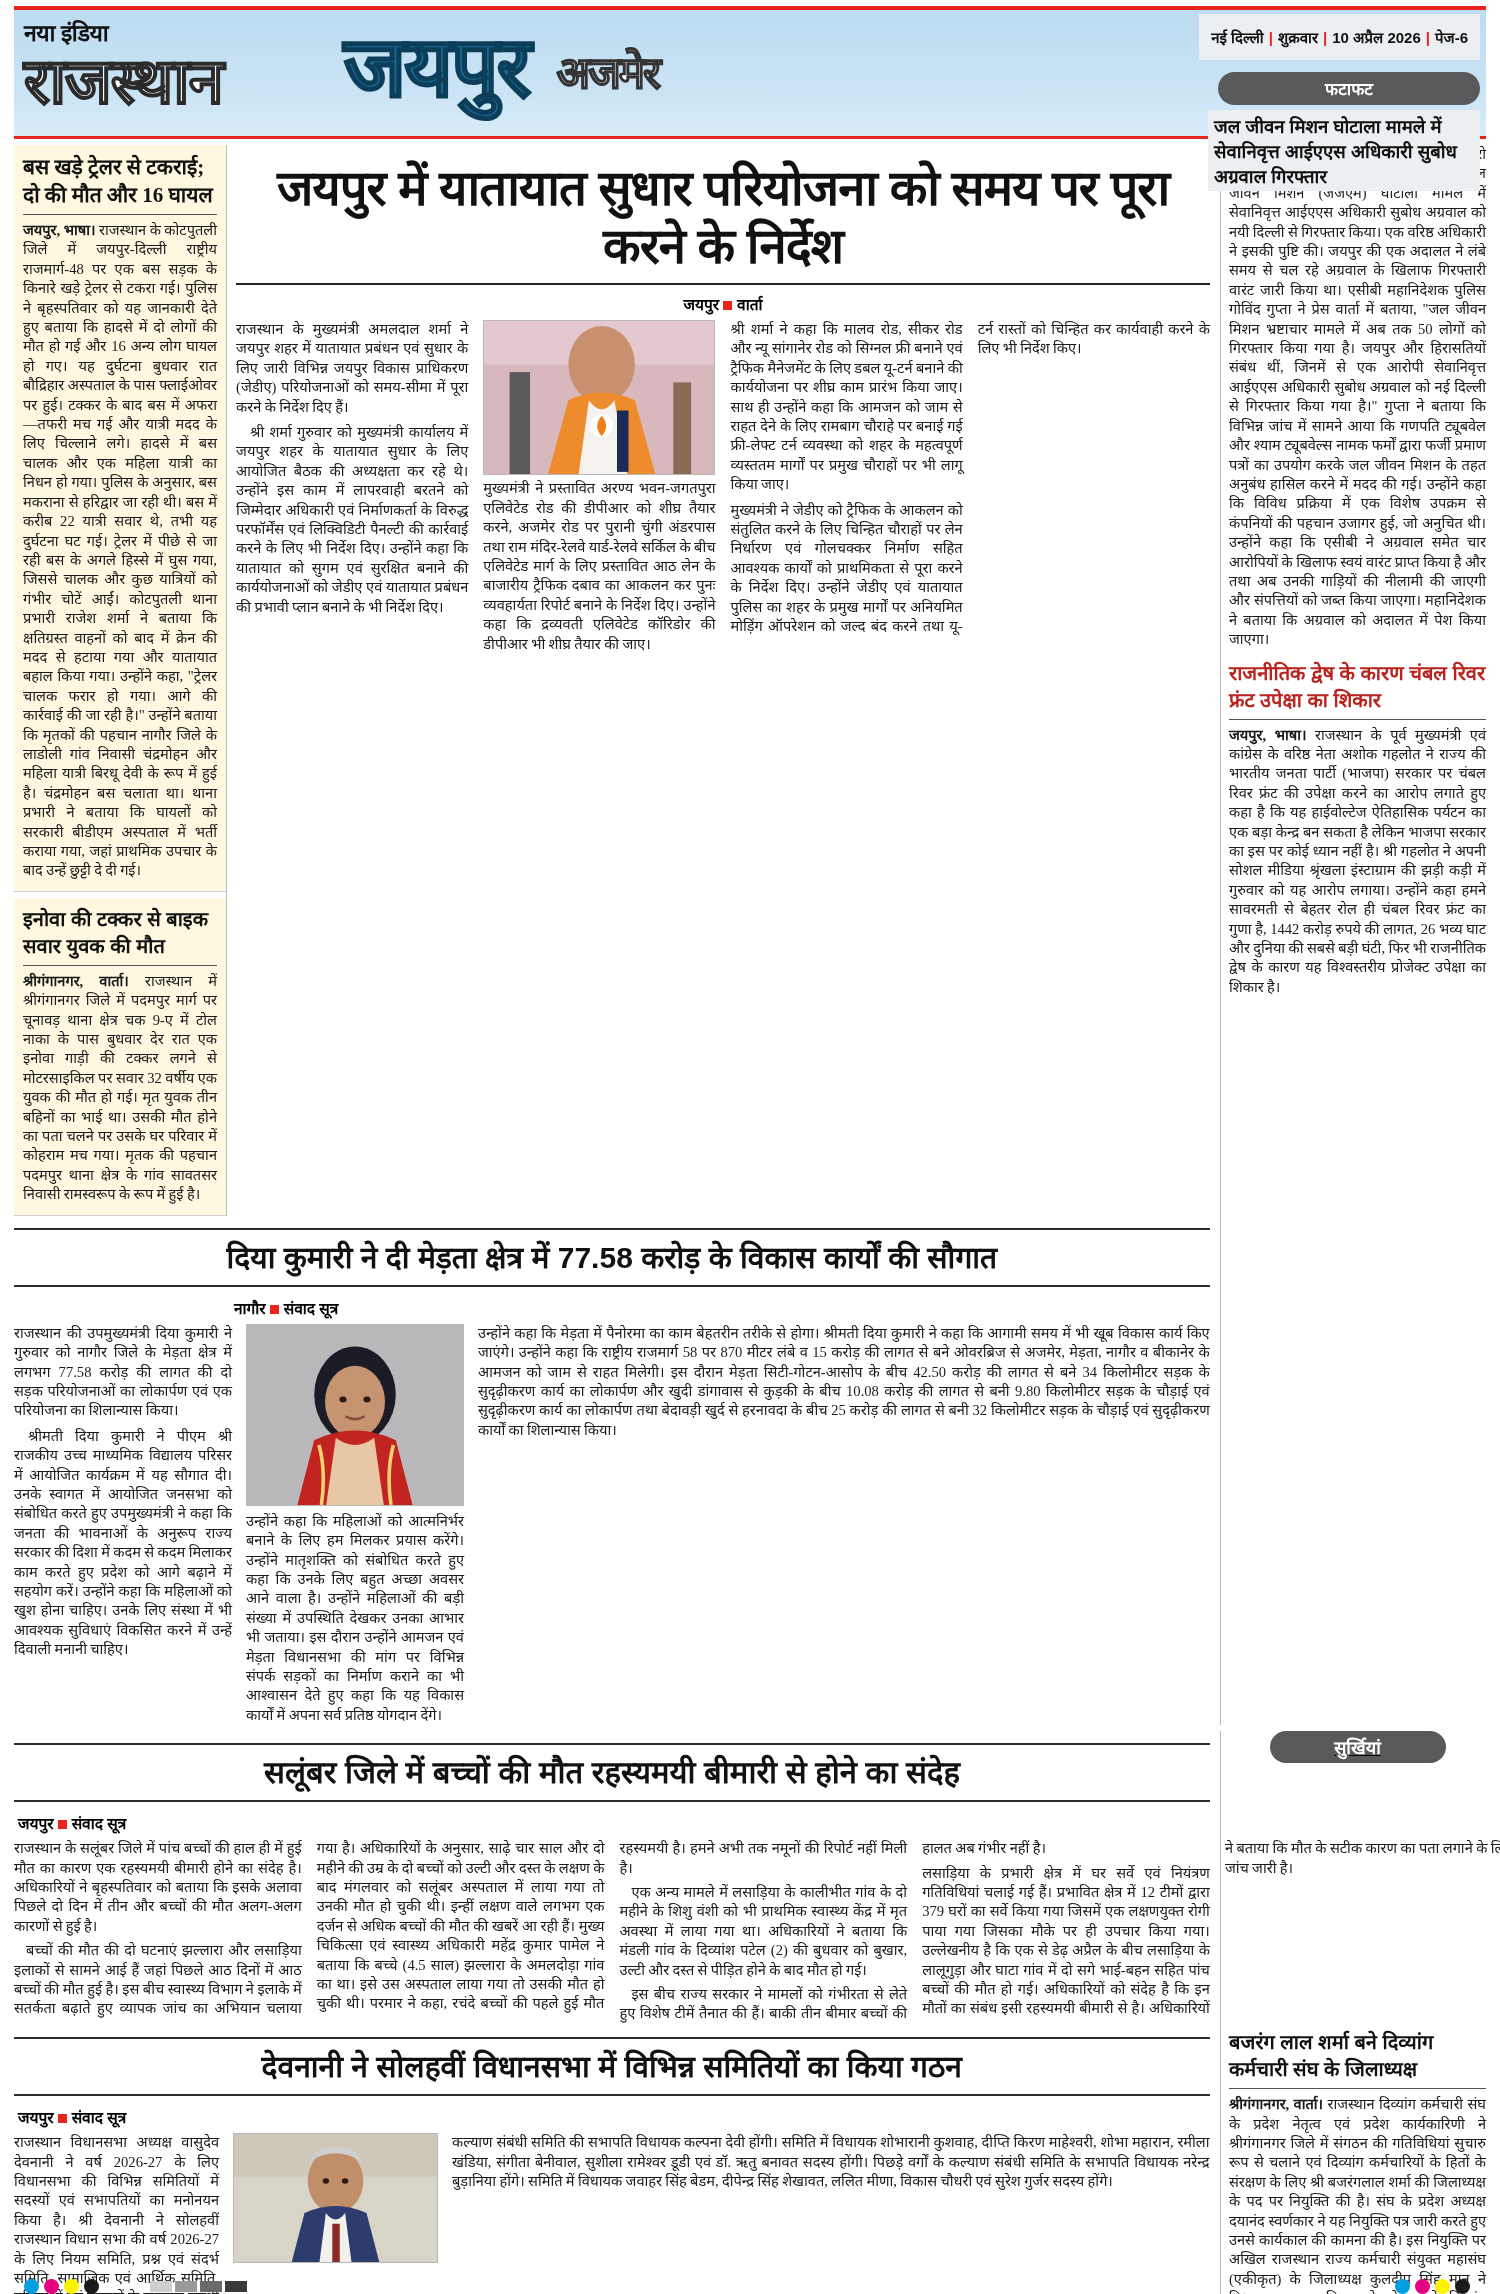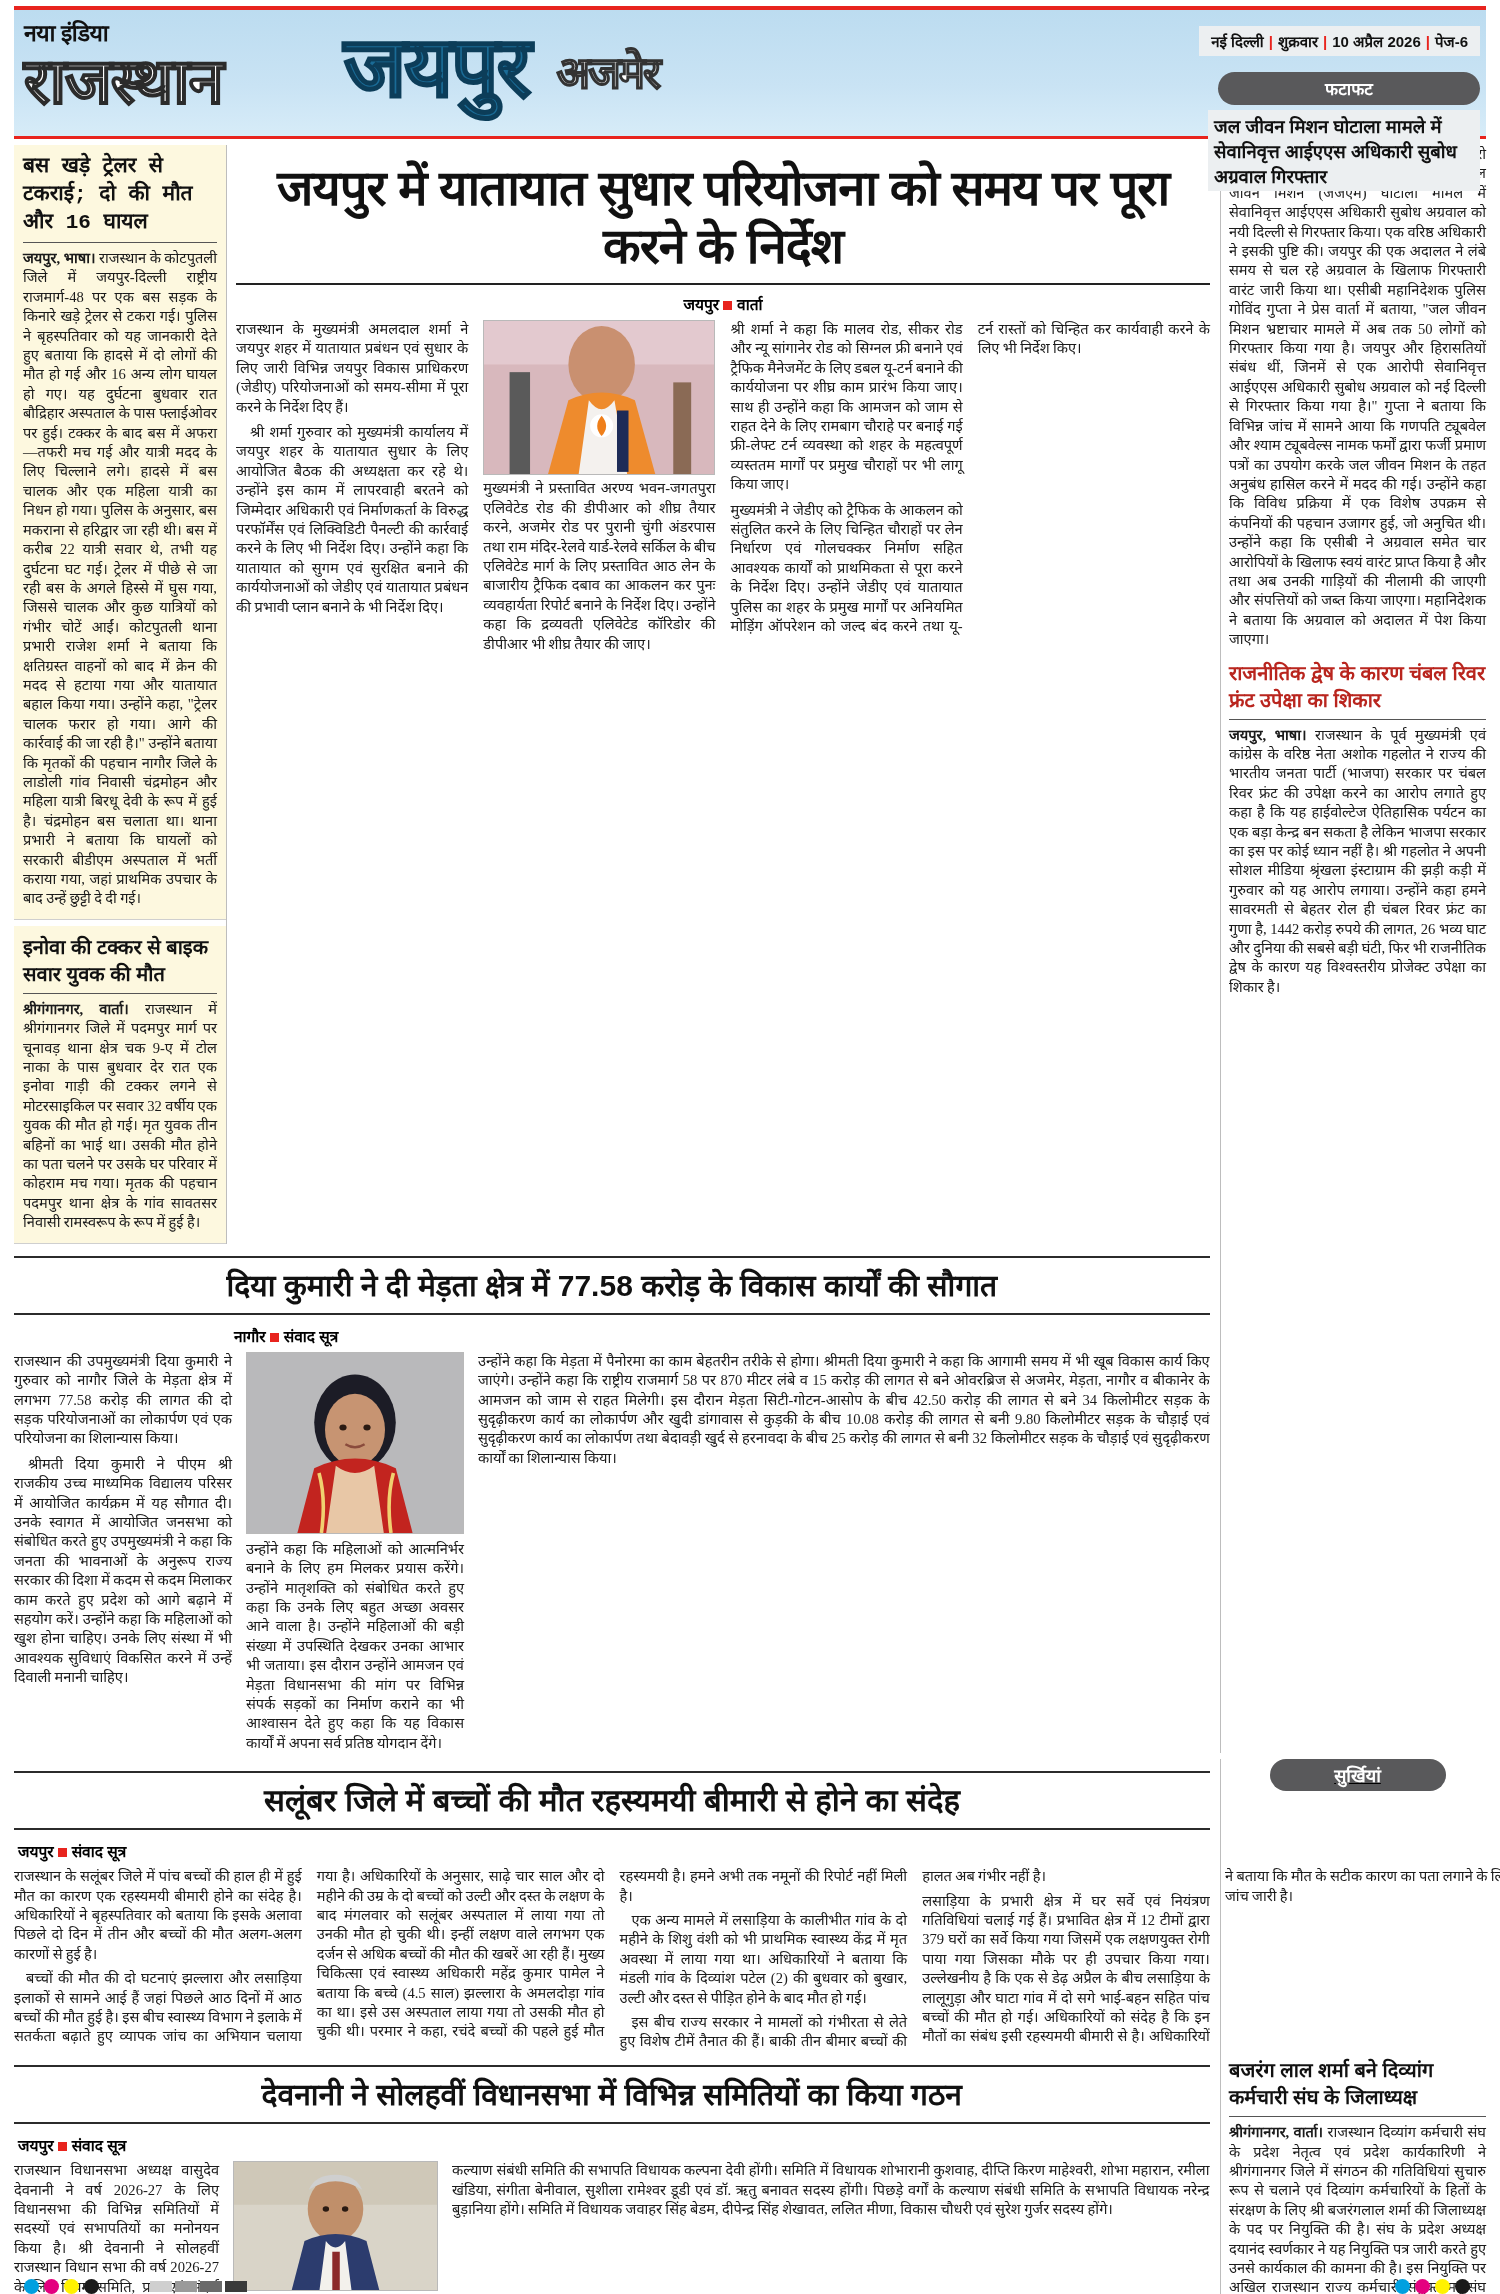--- a/index.html
+++ b/index.html
@@ -39,22 +39,22 @@
     color:#1a6b96; -webkit-text-stroke:2.5px #0c3d59;
     letter-spacing:-2px;
   }
   .mh-ajmer {
     position:absolute; right:-130px; bottom:-6px;
     font-family:"Liberation Sans", sans-serif;
     font-weight:bold; font-size:44px; color:#fff;
     -webkit-text-stroke:1.6px #333;
   }
   .mh-dateline {
-    position:absolute; right:6px; top:16px;
-    background:#eceff1; padding:5px 12px;
+    position:absolute; right:6px; top:4px;
+    background:#eceff1; padding:13px 12px;
     font-family:"Liberation Sans", sans-serif;
     font-weight:bold; font-size:15px; color:#111;
   }
   .mh-dateline .sep { color:#e8241e; margin:0 5px; }
   .mh-fatafat {
     position:absolute; right:6px; top:62px;
     width:262px; background:#59595b;
     border-radius:18px; text-align:center;
     color:#fff; font-family:"Liberation Sans", sans-serif;
     font-weight:bold; font-size:17px; padding:5px 0;
@@ -75,21 +75,21 @@
 
   .vdiv { width:1px; background:#bdbdbd; }
 
   
   .hl-box {
     background:#fdf8df;
     padding:8px 9px 10px 9px;
     border-bottom:1px solid #cfcfcf;
   }
   .hl-sm {
-    font-family:Liberation Mono, monospace;
+    font-family:Liberation Serif, serif;
     font-weight:bold; font-size:21px; line-height:28px;
     color:#111; border-bottom:1.5px solid #555;
     padding-bottom:5px; margin-bottom:6px;
   }
   .hl-sm2 {
     font-family:"Liberation Sans", sans-serif;
     font-weight:bold; font-size:20px; line-height:27px;
     color:#111; border-bottom:1.5px solid #555;
     padding-bottom:5px; margin-bottom:6px;
   }

